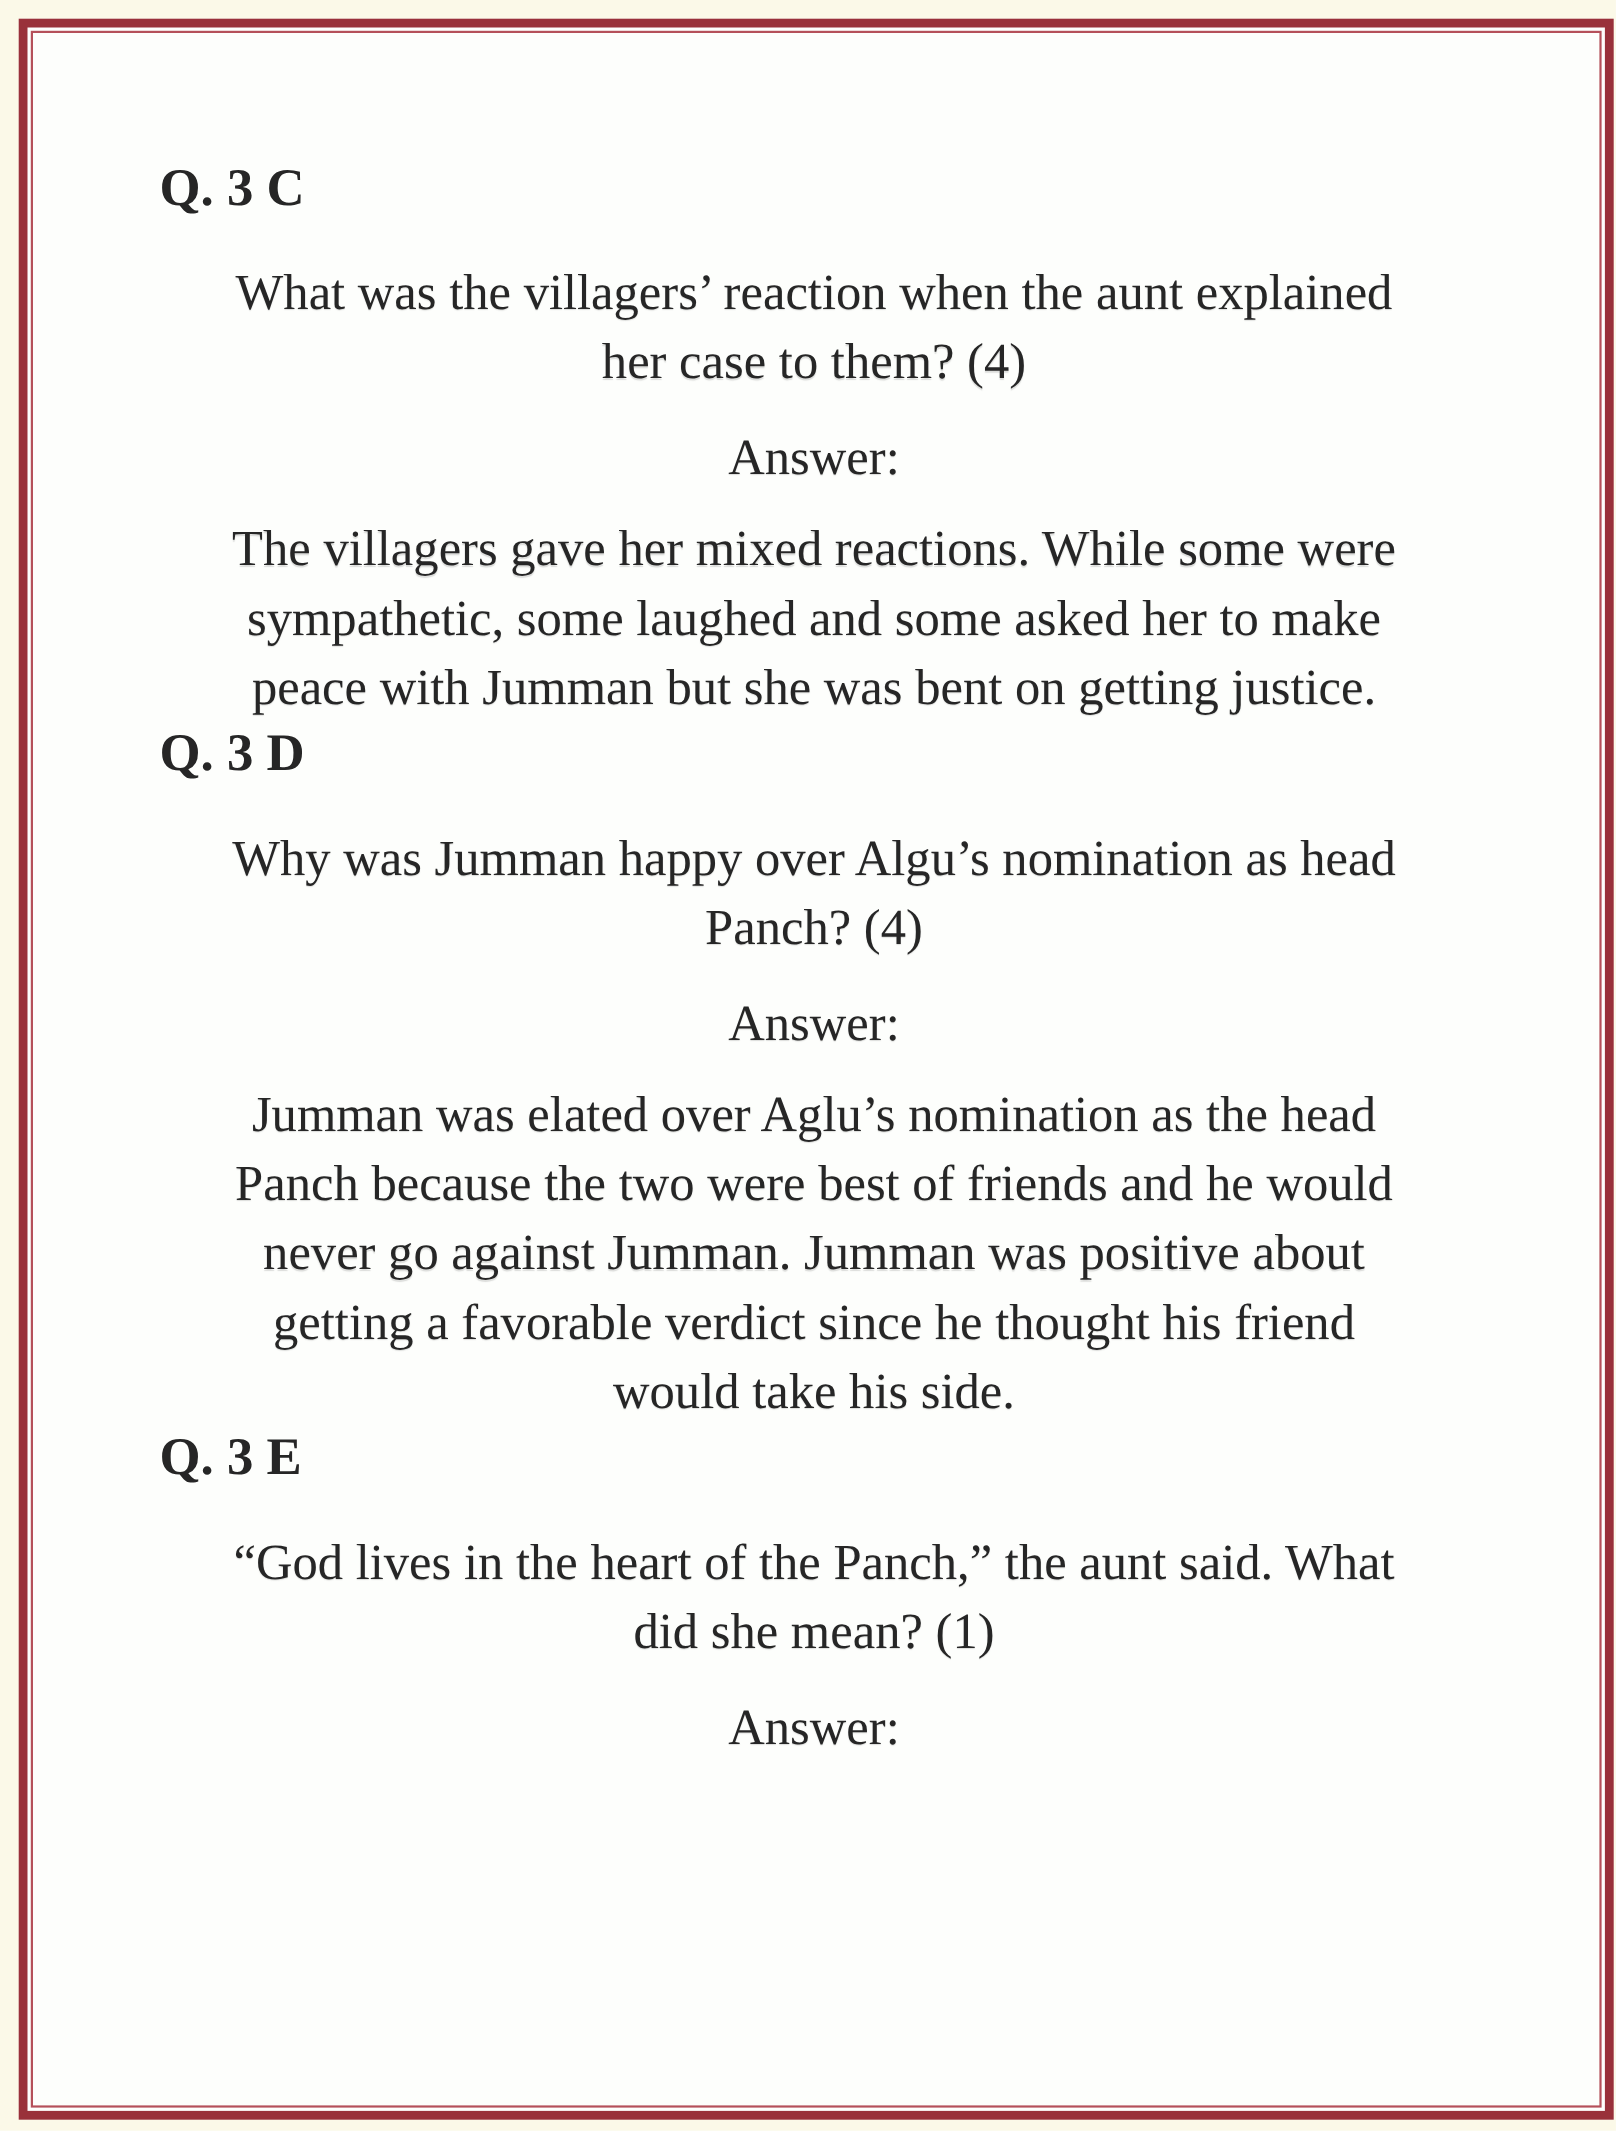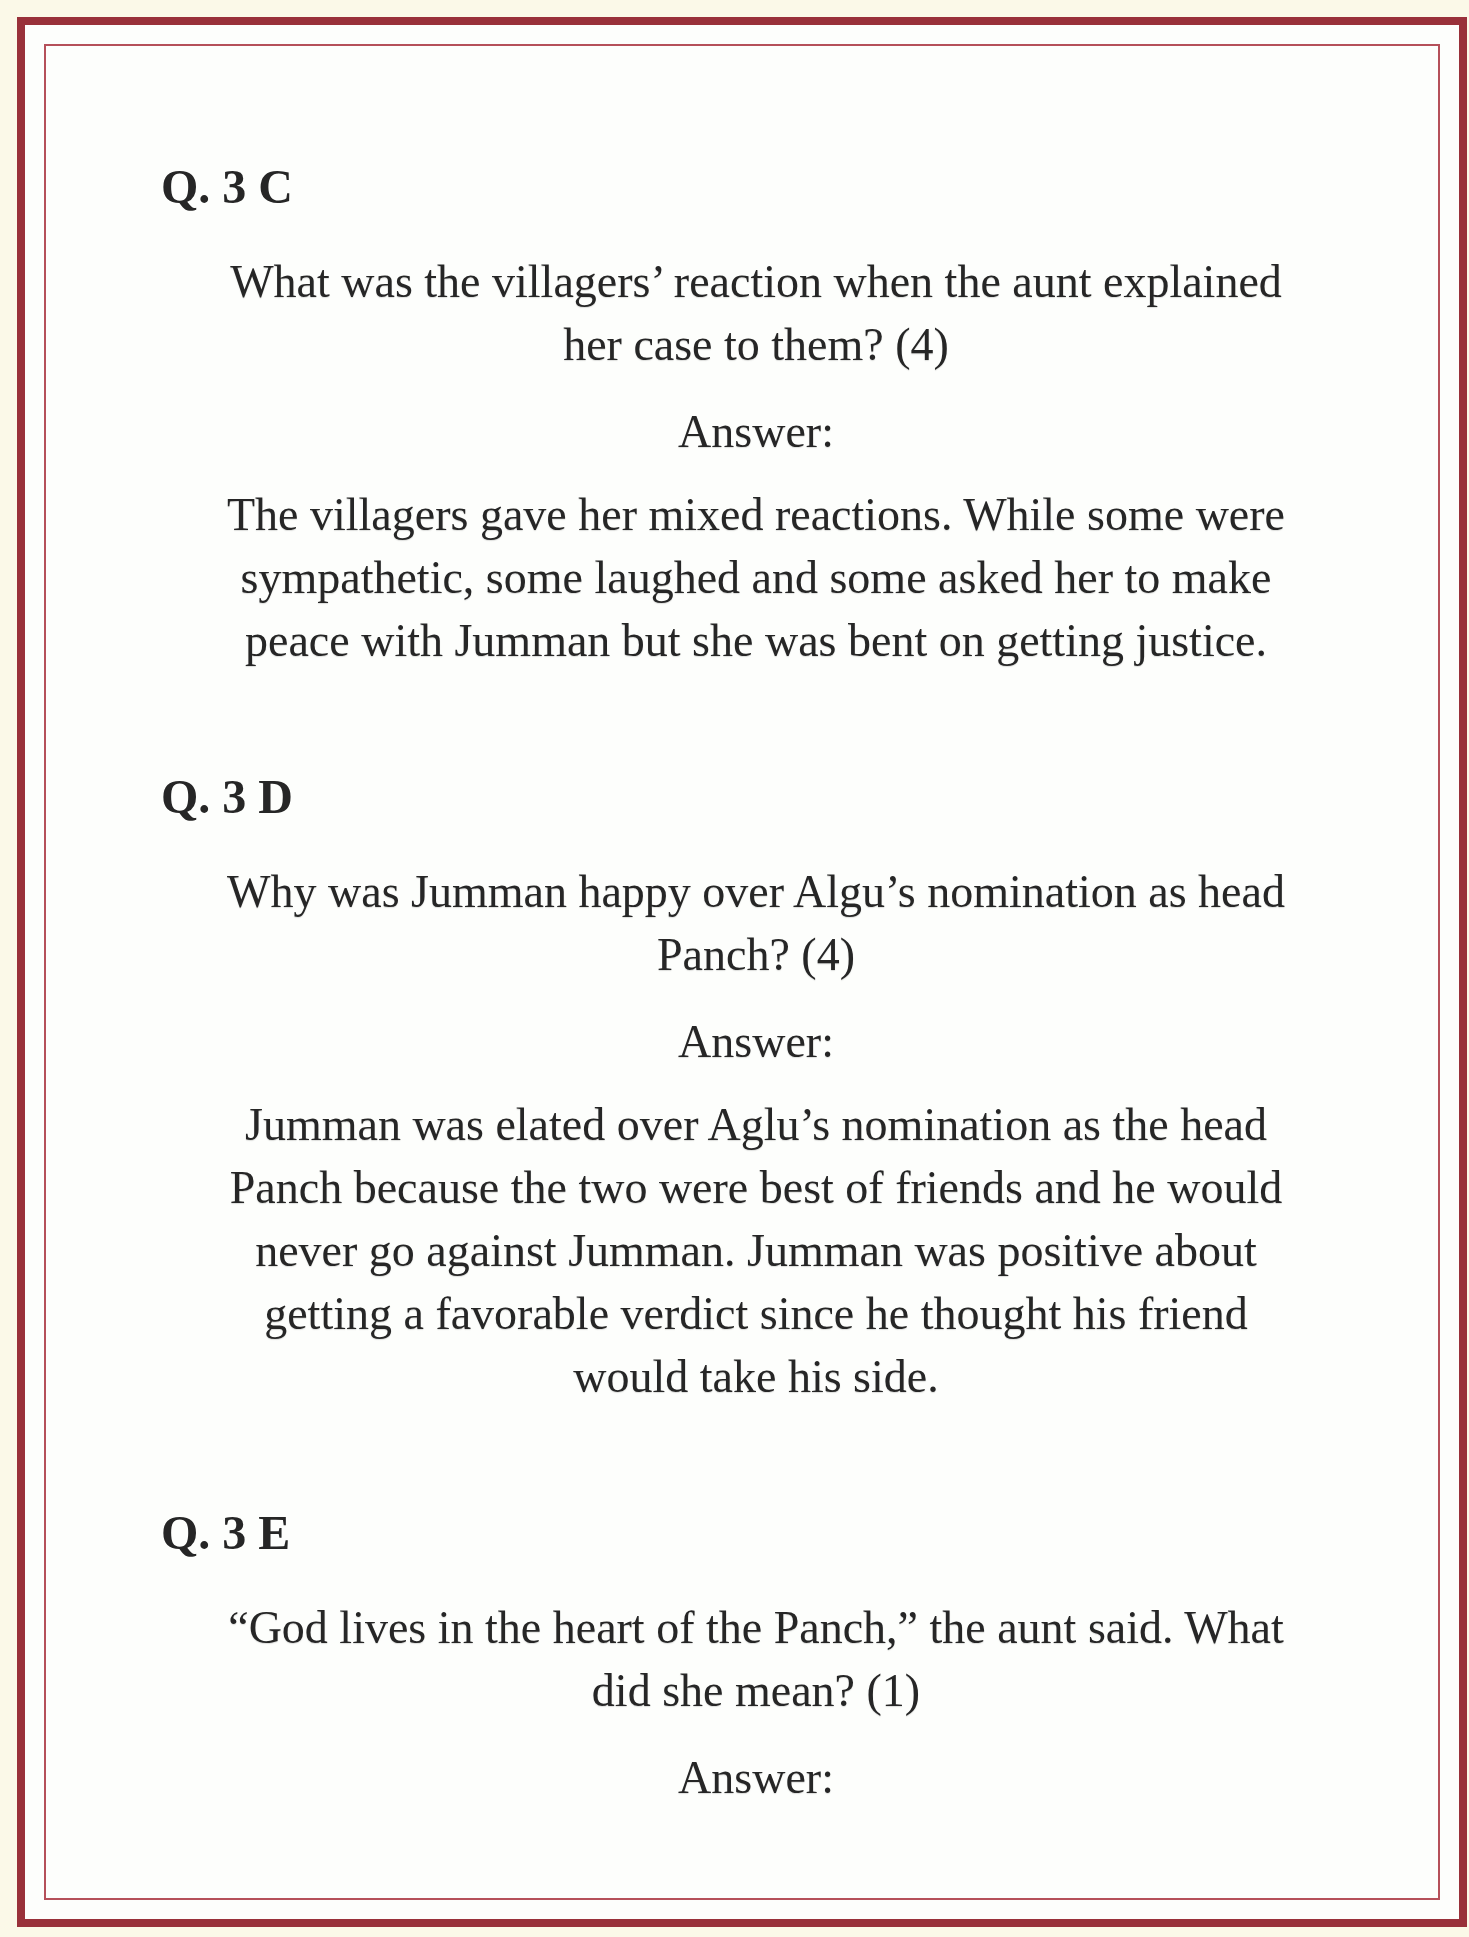--- a/index.html
+++ b/index.html
@@ -21,32 +21,32 @@
     overflow: hidden;
   }
   .frame-outer {
     position: absolute;
     top: 17px;
     left: 17px;
     right: 2px;
     bottom: 10px;
     border: 8px solid var(--border-outer);
     background: var(--bg-page);
-    padding: 19px;
+    padding: 3px;
   }
   .frame-inner {
     width: 100%;
     height: 100%;
     border: 2px solid var(--border-inner);
     overflow: hidden;
   }
   .content {
     padding: 112px 60px 0 115px;
   }
-  .qa + .qa { margin-top: 96px; }
+  .qa + .qa { }
   .qa-heading {
     font-size: 48px;
     line-height: 58px;
     font-weight: bold;
     margin: 0 0 34px 0;
   }
   .para {
     font-size: 46px;
     line-height: 63px;
     margin: 0;

